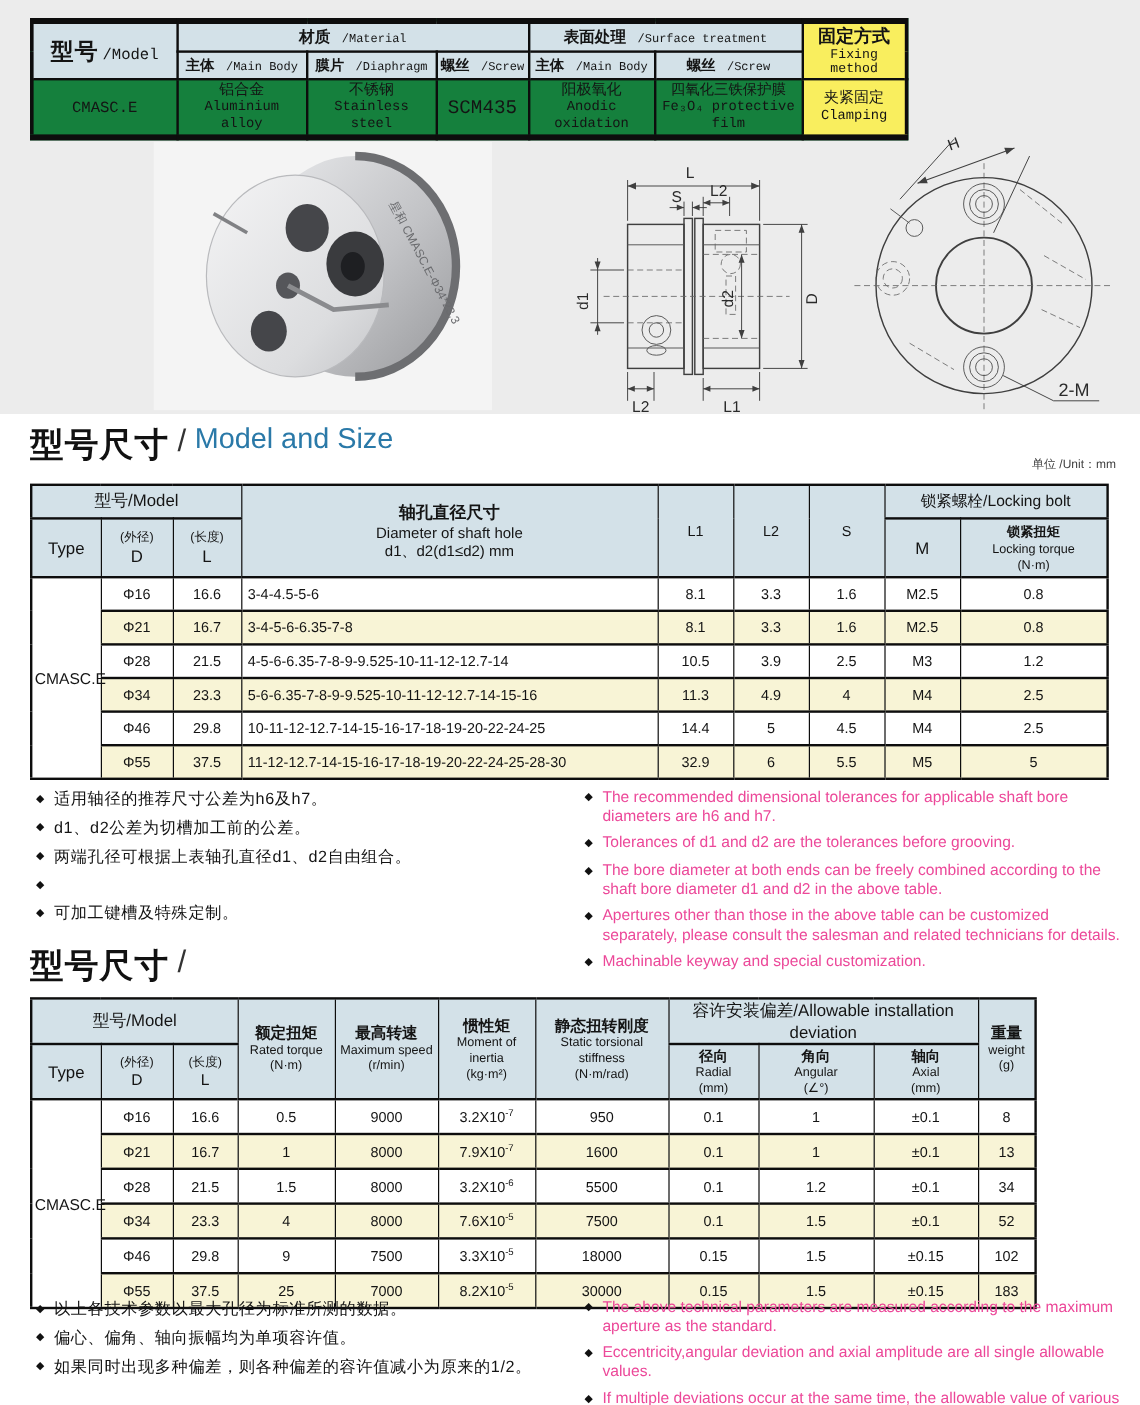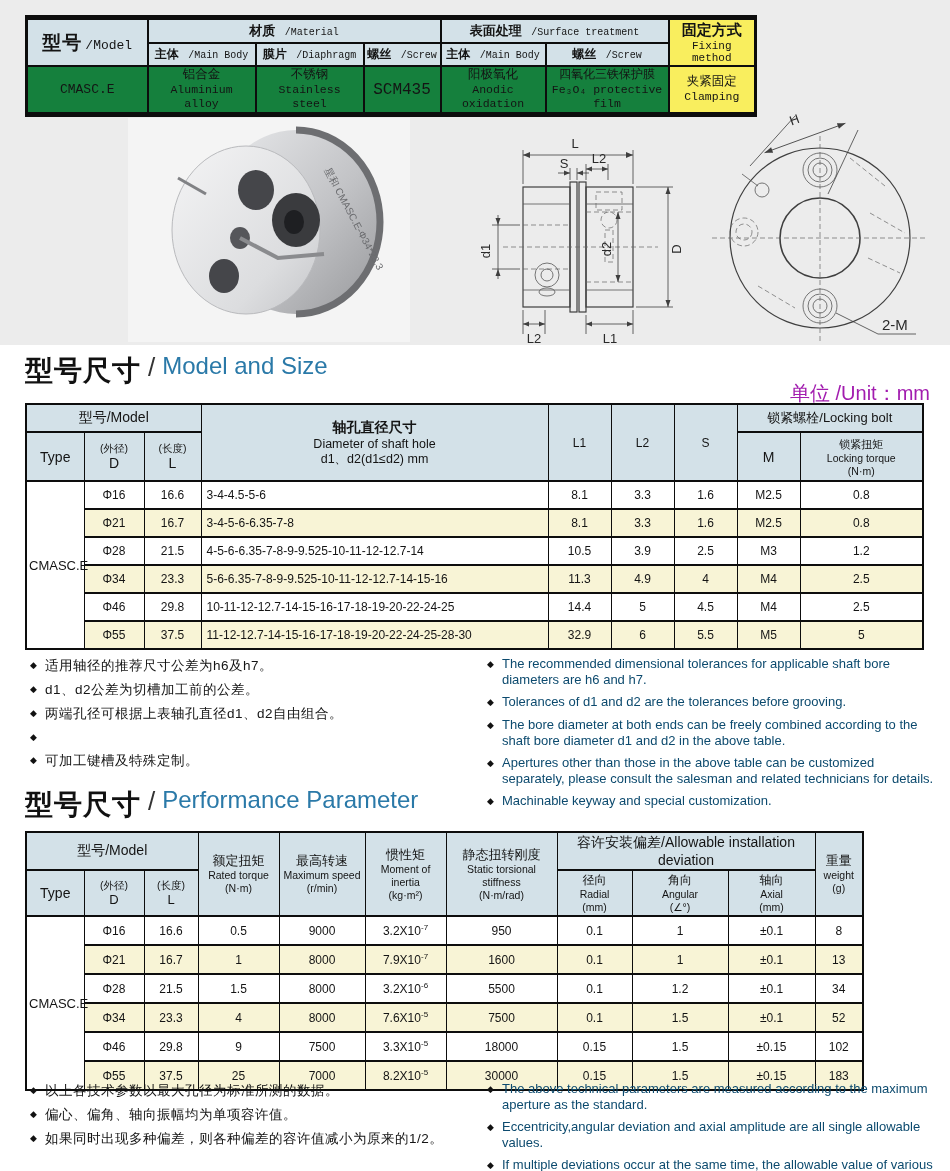--- a/index.html
+++ b/index.html
@@ -33,43 +33,43 @@
   .draw{stroke:#3f3f3f;fill:none;stroke-width:1.2;}
   .thin{stroke:#555;fill:none;stroke-width:0.8;}
   .dash{stroke:#666;fill:none;stroke-width:0.7;stroke-dasharray:5 3;}
   .dimln{stroke:#3f3f3f;fill:none;stroke-width:0.8;}
 
   
   .sec-title{position:absolute;left:25px;display:flex;align-items:flex-start;white-space:nowrap;}
   .sec-title .t-zh{font-size:28px;font-weight:bold;color:#111;letter-spacing:1px;}
   .sec-title .t-slash{font-size:26px;color:#333;margin:0 7px;font-weight:normal;}
   .sec-title .t-en{font-size:24px;color:#2a79a8;}
-  .unit-note{position:absolute;right:20px;top:380px;font-size:20px;color:#a21caf;}
+  .unit-note{position:absolute;right:20px;top:380px;font-size:10px;color:#404040;}
 
   
   .data-table{position:absolute;left:25px;background:#fff;border:2px solid #0d0d0d;}
   .data-table th,.data-table td{border:1px solid #0d0d0d;border-top:2px solid #0d0d0d;border-bottom:2px solid #0d0d0d;
       text-align:center;vertical-align:middle;padding:1px 2px;font-size:12px;}
   .data-table thead th{background:#d3e1e8;font-weight:normal;}
   .data-table tbody tr:nth-child(even){background:#f8f4d6;}
   .data-table .ta-l{text-align:left;padding-left:5px;}
   .data-table .type-cell{background:#fff;font-size:13px;}
   .hz1{font-size:14px;font-weight:bold;}
   .hz2{font-size:12.5px;line-height:15px;}
   .hsm{font-size:10.5px;line-height:13px;}
-  .hzb{font-size:13px;font-weight:normal;line-height:16px;}
+  .hzb{font-size:13px;font-weight:bold;line-height:16px;}
   .hL{font-size:15px;}
   sup{font-size:8px;}
 
   
   .notes{position:absolute;display:flex;flex-direction:column;}
   .note-item{display:flex;align-items:flex-start;margin-bottom:7px;}
   .note-item .bullet{width:15px;flex:0 0 15px;font-size:9px;line-height:16px;color:#111;}
   .notes-zh .note-item span.txt{font-size:13.5px;line-height:17px;letter-spacing:0.5px;}
-  .notes-en .note-item span.txt{font-size:13px;line-height:15.5px;color:#0c4a6e;}
+  .notes-en .note-item span.txt{font-size:13px;line-height:15.5px;color:#ec4899;}
 </style>
 </head>
 <body>
 
 <div class="page">
   <div class="hero"></div>
 
   <table class="spec-table">
     <colgroup>
         <col style="width:121px">
@@ -396,21 +396,20 @@
       </div>
       <div class="note-item">
         <span class="bullet">◆</span>
         <span class="txt">Machinable keyway and special customization.</span>
       </div>
     </div>
 
   <div class="sec-title" style="top:786px">
     <span class="t-zh">型号尺寸</span>
     <span class="t-slash">/</span>
-    <span class="t-en">Performance Parameter</span>
   </div>
 
   <table class="data-table" style="top:831px;width:837px">
     <colgroup>
         <col style="width:58px">
         <col style="width:60px">
         <col style="width:54px">
         <col style="width:81px">
         <col style="width:86px">
         <col style="width:81px">

